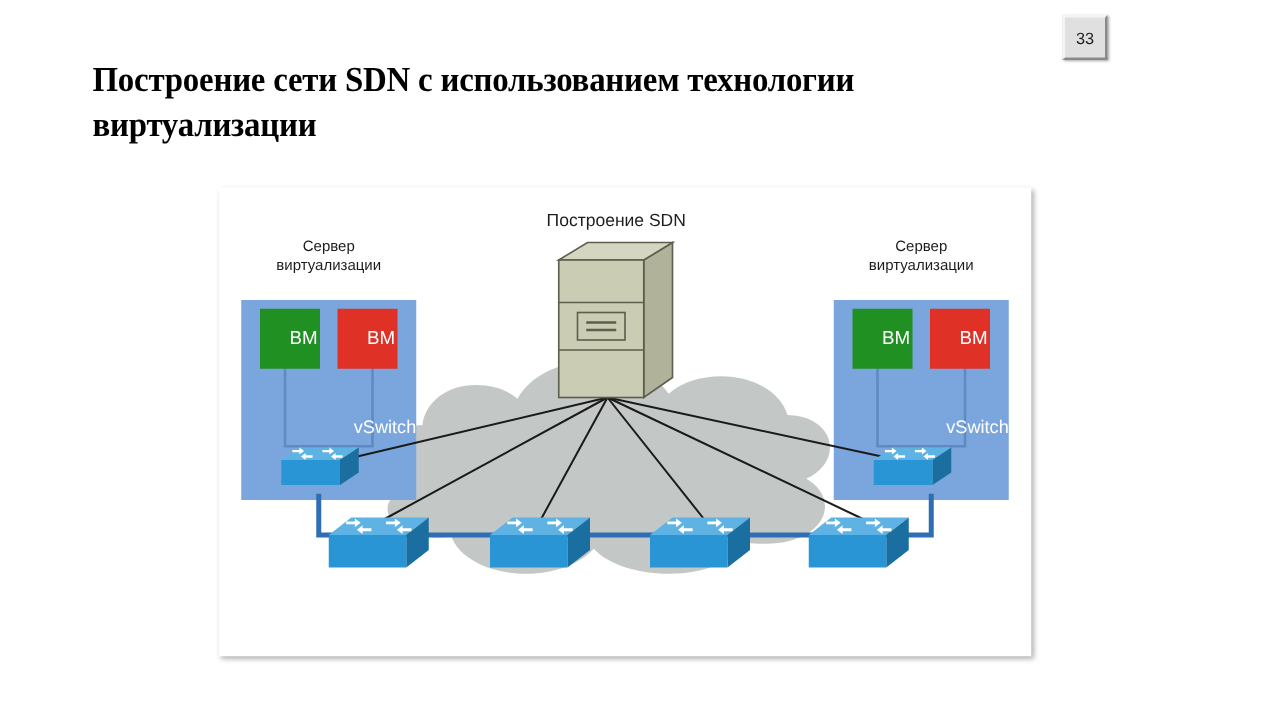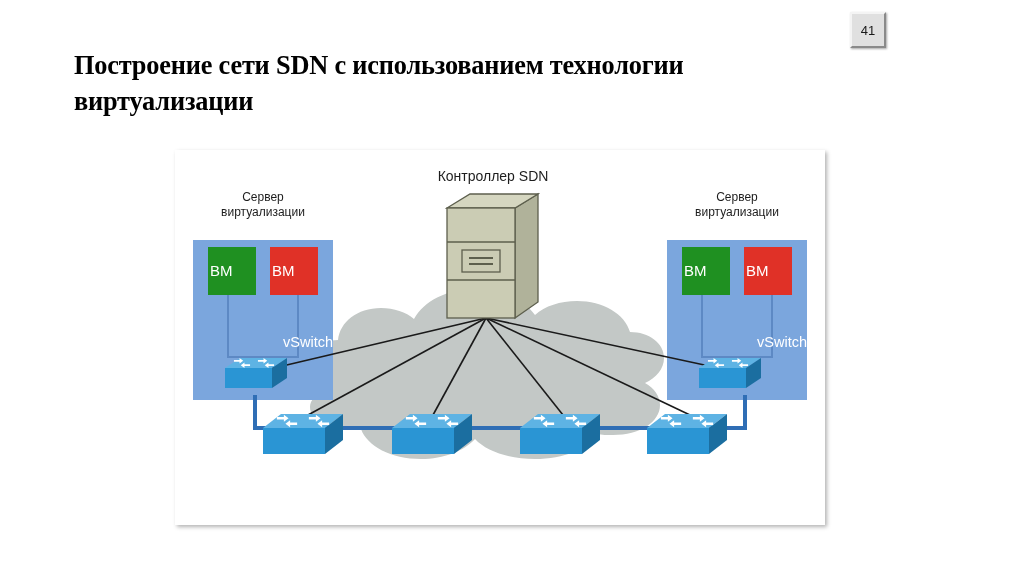--- a/index.html
+++ b/index.html
@@ -78,37 +78,37 @@
     white-space: nowrap;
   }
   .dlabel.server-label { font-size: 12px; }
   .dlabel.ctrl-label   { font-size: 14px; }
 
   .vm-text {
     position: absolute;
     font-family: "Liberation Sans", sans-serif;
     font-size: 15px;
     color: #ffffff;
-    text-align: left;
+    text-align: right;
     width: 44px;
   }
   .vswitch-text {
     position: absolute;
     font-family: "Liberation Sans", sans-serif;
     font-size: 14.5px;
     color: #ffffff;
     text-align: right;
     white-space: nowrap;
   }
 </style>
 </head>
 <body>
 
 <div id="page-badge">
-  <span>41</span>
+  <span>33</span>
 </div>
 
 <div id="slide-title">
   <span class="line">Построение сети SDN с использованием технологии</span>
   <span class="line">виртуализации</span>
 </div>
 
 <div id="diagram-frame">
   <div id="diagram-canvas">
 
@@ -266,21 +266,21 @@
         <rect x="472" y="278" width="62" height="26" fill="#2a95d4"></rect>
         <g transform="translate(496,271) scale(0.78)">
             <use href="#arrows"></use>
           </g>
         <g transform="translate(528,271) scale(0.78)">
             <use href="#arrows"></use>
           </g>
       </g>
     </svg>
 
-    <div class="dlabel ctrl-label" style="left:238px; top:18px; width:160px;">Контроллер SDN</div>
+    <div class="dlabel ctrl-label" style="left:238px; top:18px; width:160px;">Построение SDN</div>
 
     <div class="dlabel server-label" style="left:8px; top:40px; width:160px;">
       <span>Сервер</span><br>
       <span>виртуализации</span>
     </div>
 
     <div class="dlabel server-label" style="left:482px; top:40px; width:160px;">
       <span>Сервер</span><br>
       <span>виртуализации</span>
     </div>

